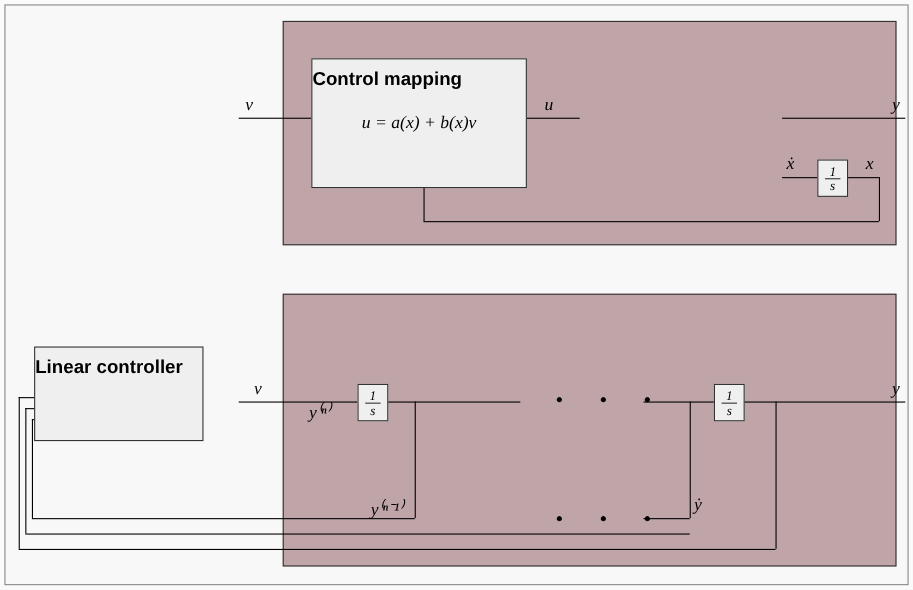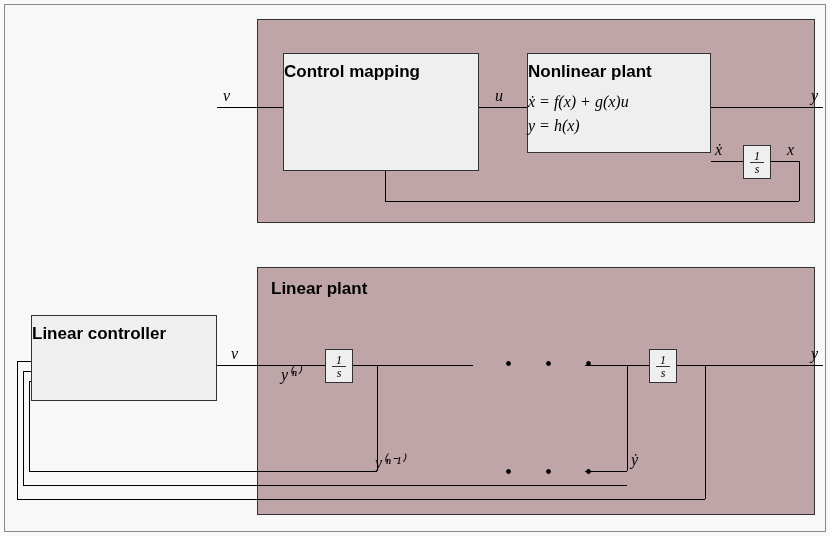--- a/index.html
+++ b/index.html
@@ -58,21 +58,21 @@
     }
     .nonlinear-plant {
       left: 522px;
       top: 48px;
       width: 184px;
       height: 100px;
     }
     .linear-controller {
       left: 26px;
       top: 310px;
-      width: 186px;
+      width: 154px;
       height: 86px;
     }
     .panel-title {
       position: absolute;
       font-weight: bold;
       font-family: Arial, sans-serif;
       font-size: 17px;
     }
     .linear-plant-title {
       left: 266px;
@@ -136,48 +136,43 @@
 
 <div class="container">
 
   <div class="panel panel-top"></div>
 
   <div class="line hline" style="left:212px; top:102px; width:66px;"></div>
   <div class="label" style="left:218px; top:82px;">v</div>
 
   <div class="box control-mapping">
     <div class="box-title">Control mapping</div>
+    <div class="box-eq" style="margin-top:18px; text-align:center;">u = a(x) + b(x)v</div>
   </div>
 
   <div class="line hline" style="left:474px; top:102px; width:48px;"></div>
   <div class="label" style="left:490px; top:82px;">u</div>
 
-  <div class="box nonlinear-plant">
-    <div class="box-title">Nonlinear plant</div>
-    <div class="box-eq">ẋ = f(x) + g(x)u</div>
-    <div class="box-eq">y = h(x)</div>
-  </div>
 
   <div class="line hline" style="left:706px; top:102px; width:112px;"></div>
   <div class="label" style="left:806px; top:82px;">y</div>
 
   <div class="line hline" style="left:706px; top:156px; width:32px;"></div>
   <div class="label" style="left:710px; top:136px;">ẋ</div>
   <div class="integrator int-top">
     <div class="frac-top">1</div>
     <div class="frac-bot">s</div>
   </div>
   <div class="line hline" style="left:766px; top:156px; width:28px;"></div>
   <div class="label" style="left:782px; top:136px;">x</div>
   <div class="line vline" style="left:794px; top:156px; height:40px;"></div>
   <div class="line hline" style="left:380px; top:196px; width:414px;"></div>
   <div class="line vline" style="left:380px; top:166px; height:30px;"></div>
 
   <div class="panel panel-bottom"></div>
-  <div class="panel-title linear-plant-title">Linear plant</div>
 
   <div class="box linear-controller">
     <div class="box-title">Linear controller</div>
   </div>
 
   <div class="line hline" style="left:212px; top:360px; width:108px;"></div>
   <div class="label" style="left:226px; top:340px;">v</div>
   <div class="label" style="left:276px; top:358px;">y⁽ⁿ⁾</div>
 
   <div class="integrator int-b1">
@@ -192,21 +187,21 @@
   <div class="integrator int-b2">
     <div class="frac-top">1</div>
     <div class="frac-bot">s</div>
   </div>
 
   <div class="line hline" style="left:672px; top:360px; width:146px;"></div>
   <div class="label" style="left:806px; top:340px;">y</div>
 
   <div class="line vline" style="left:372px; top:360px; height:106px;"></div>
   <div class="line hline" style="left:24px; top:466px; width:348px;"></div>
-  <div class="label" style="left:332px; top:446px;margin-left:38px;">y⁽ⁿ⁻¹⁾</div>
+  <div class="label" style="left:332px; top:446px;">y⁽ⁿ⁻¹⁾</div>
 
   <div class="dots" style="left:500px; top:456px;">•  •  •</div>
 
   <div class="line vline" style="left:622px; top:360px; height:106px;"></div>
   <div class="line hline" style="left:18px; top:480px; width:604px;"></div>
   <div class="line hline" style="left:580px; top:466px; width:42px;"></div>
   <div class="label" style="left:626px; top:446px;">ẏ</div>
 
   <div class="line vline" style="left:700px; top:360px; height:134px;"></div>
   <div class="line hline" style="left:12px; top:494px; width:688px;"></div>

